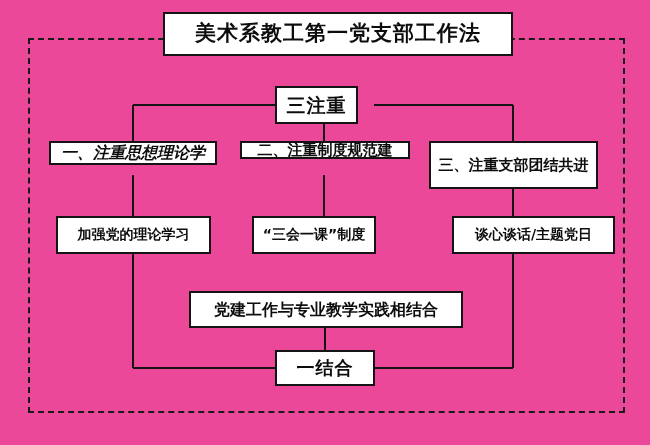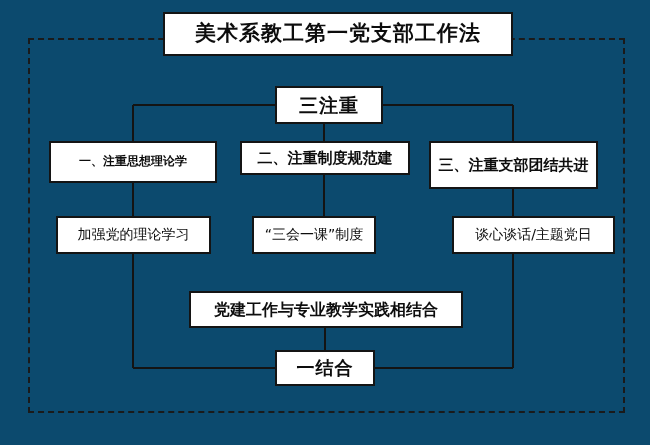--- a/index.html
+++ b/index.html
@@ -4,21 +4,21 @@
 <style>
   html, body {
     margin: 0;
     padding: 0;
     background: #ffffff;
   }
   #canvas {
     position: relative;
     width: 650px;
     height: 445px;
-    background: #0c4a6e;
+    background: #ec4899;
     font-family: "DejaVu Sans", "Liberation Sans", sans-serif;
     overflow: hidden;
   }
   #connectors {
     position: absolute;
     left: 0;
     top: 0;
     width: 650px;
     height: 445px;
     pointer-events: none;
@@ -41,36 +41,37 @@
     display: flex;
     align-items: center;
     justify-content: center;
     text-align: center;
     color: #0d0d0d;
     line-height: 1.1;
     white-space: nowrap;
     z-index: 3;
   }
   .node.bold { font-weight: bold; }
-  .node.plain { font-weight: normal; }
+  .node.plain { font-weight: bold; }
 
   #node-title {
     left: 163px; top: 12px; width: 350px; height: 44px;
     font-size: 21px; letter-spacing: 1px;
   }
   #node-three-focus {
-    left: 275px; top: 86px; width: 108px; height: 38px;
+    left: 275px; top: 86px; width: 83px; height: 38px;
     font-size: 19px; letter-spacing: 1px;
   }
   #node-focus-1 {
-    left: 49px; top: 141px; width: 168px; height: 42px;
-    font-size: 12px;
+    left: 49px; top: 141px; width: 168px; height: 24px;
+    font-size: 16px;
+    font-style: italic;
   }
   #node-focus-2 {
-    left: 240px; top: 141px; width: 170px; height: 34px;
+    left: 240px; top: 141px; width: 170px; height: 18px;
     font-size: 15px;
   }
   #node-focus-3 {
     left: 429px; top: 141px; width: 169px; height: 48px;
     font-size: 15px;
   }
   #node-measure-1 {
     left: 56px; top: 216px; width: 155px; height: 38px;
     font-size: 14px;
   }

